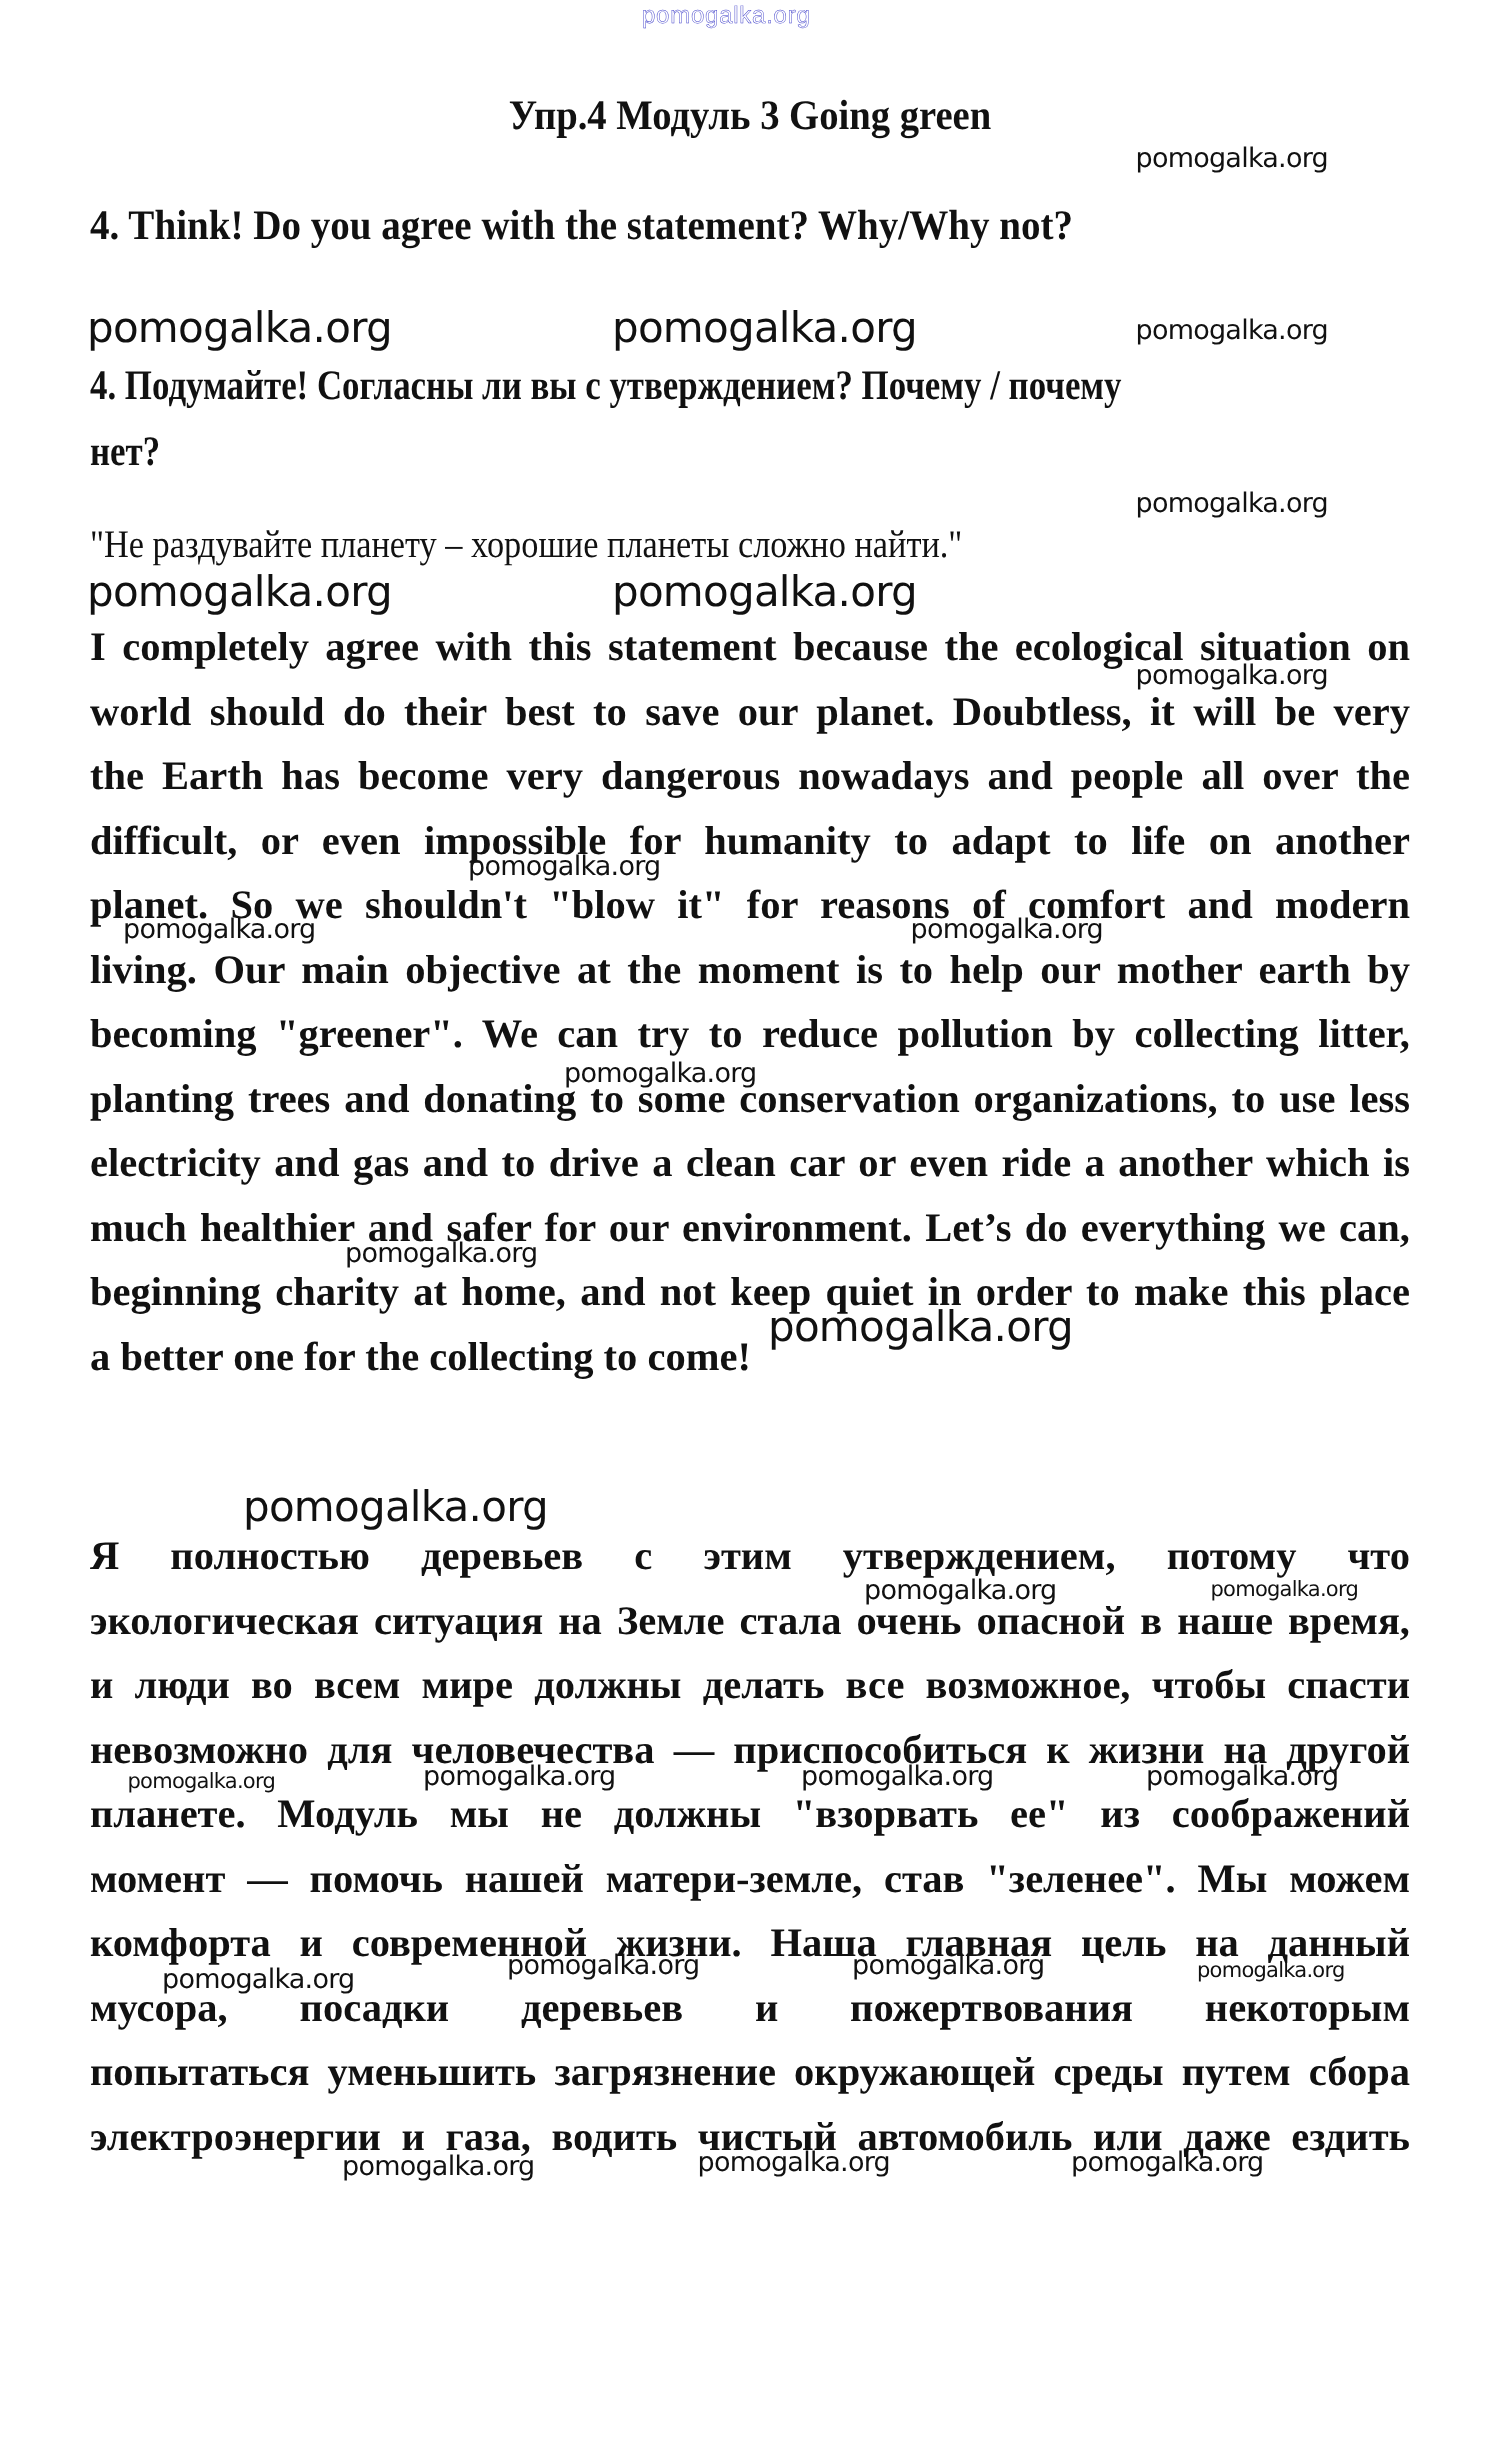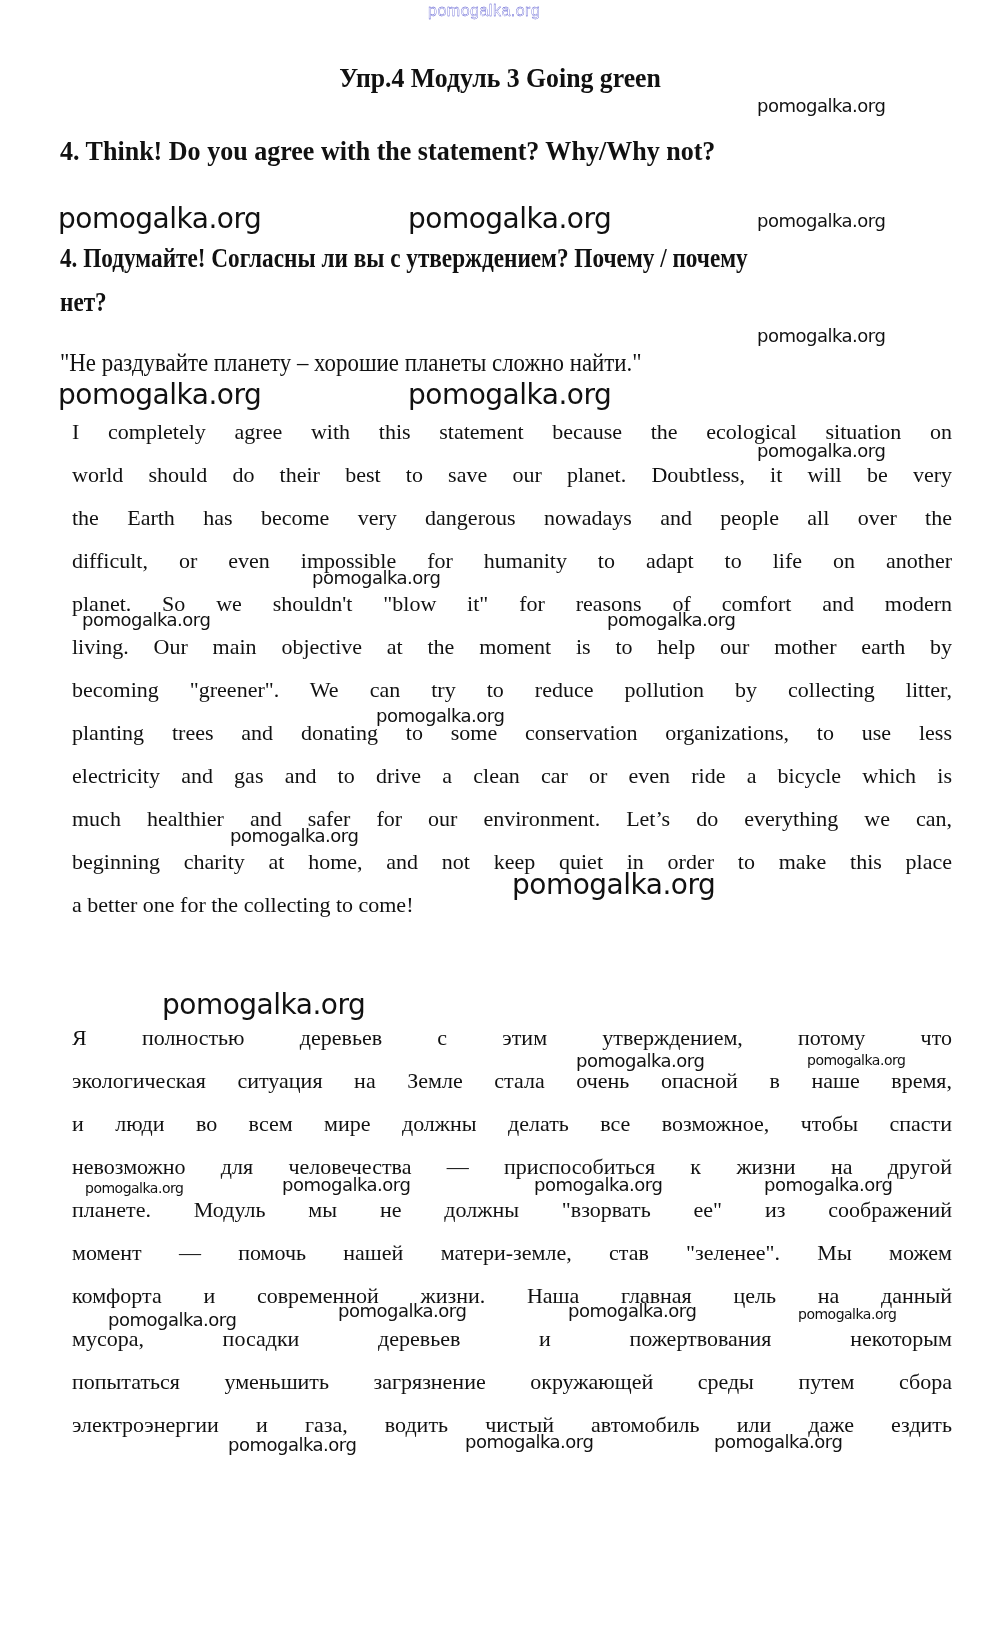--- a/index.html
+++ b/index.html
@@ -6,21 +6,21 @@
   body { width: 1000px; height: 1633px; position: relative; overflow: hidden; color: #111; }
   .serif { font-family: "Liberation Serif", "DejaVu Serif", serif; }
   .sans { font-family: "Liberation Sans", "DejaVu Sans", sans-serif; }
   .abs { position: absolute; white-space: nowrap; }
 
   .top-mark { color: #3a3ac8; font-size: 16px; letter-spacing: 0.5px; -webkit-text-stroke: 0.3px #3a3ac8; color: transparent; }
   .title { font-weight: bold; font-size: 28px; left: 0; width: 1000px; text-align: center; transform: scaleX(0.92); }
   .heading { font-weight: bold; font-size: 28px; left: 60px; transform-origin: left; }
   .quote { font-size: 26px; left: 60px; transform-origin: left; }
 
-  .para { position: absolute; left: 72px; width: 880px; font-size: 22px; line-height: 43px; text-align: justify; text-align-last: left; }
+  .para { position: absolute; left: 60px; width: 880px; font-size: 27px; line-height: 43px; text-align: justify; text-align-last: left; font-weight: bold; }
   .para .line { display: block; height: 43px; text-align: justify; text-align-last: justify; white-space: nowrap; overflow: visible; }
   .para .line.last { text-align-last: left; }
 
   .wm { position: absolute; font-family: "DejaVu Sans", "Liberation Sans", sans-serif; color: #111; white-space: nowrap; letter-spacing: -0.5px; }
   .wm.big { font-size: 28px; font-weight: 500; }
   .wm.med { font-size: 18px; }
   .wm.sm { font-size: 14px; }
 </style>
 </head>
 <body>
@@ -51,21 +51,21 @@
 
   <div class="para serif" style="top:410px;">
     <span class="line">I completely agree with this statement because the ecological situation on</span>
     <span class="line">world should do their best to save our planet. Doubtless, it will be very</span>
     <span class="line">the Earth has become very dangerous nowadays and people all over the</span>
     <span class="line">difficult, or even impossible for humanity to adapt to life on another</span>
     <span class="line">planet. So we shouldn't "blow it" for reasons of comfort and modern</span>
     <span class="line">living. Our main objective at the moment is to help our mother earth by</span>
     <span class="line">becoming "greener". We can try to reduce pollution by collecting litter,</span>
     <span class="line">planting trees and donating to some conservation organizations, to use less</span>
-    <span class="line">electricity and gas and to drive a clean car or even ride a bicycle which is</span>
+    <span class="line">electricity and gas and to drive a clean car or even ride a another which is</span>
     <span class="line">much healthier and safer for our environment. Let’s do everything we can,</span>
     <span class="line">beginning charity at home, and not keep quiet in order to make this place</span>
     <span class="line last">a better one for the collecting to come!</span>
   </div>
 
   <div class="wm med" style="left:757px; top:440px;">pomogalka.org</div>
   <div class="wm med" style="left:312px; top:567px;">pomogalka.org</div>
   <div class="wm med" style="left:82px; top:609px;">pomogalka.org</div>
   <div class="wm med" style="left:607px; top:609px;">pomogalka.org</div>
   <div class="wm med" style="left:376px; top:705px;">pomogalka.org</div>

